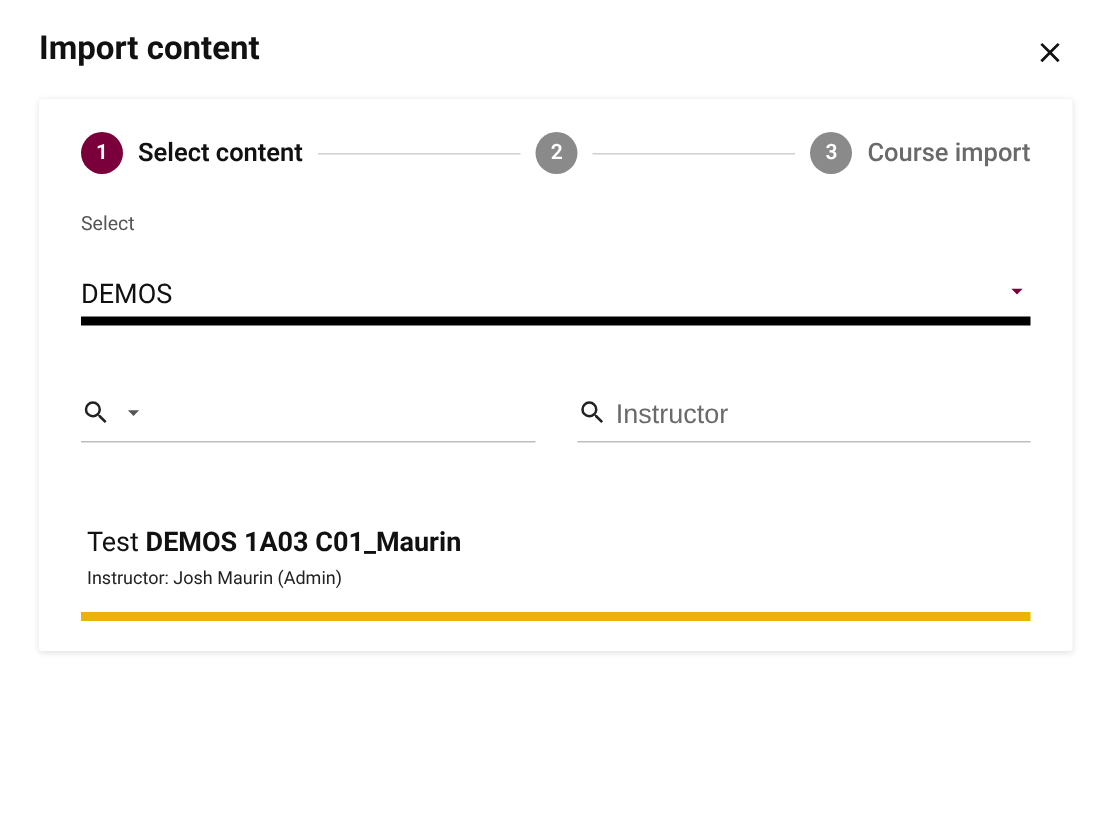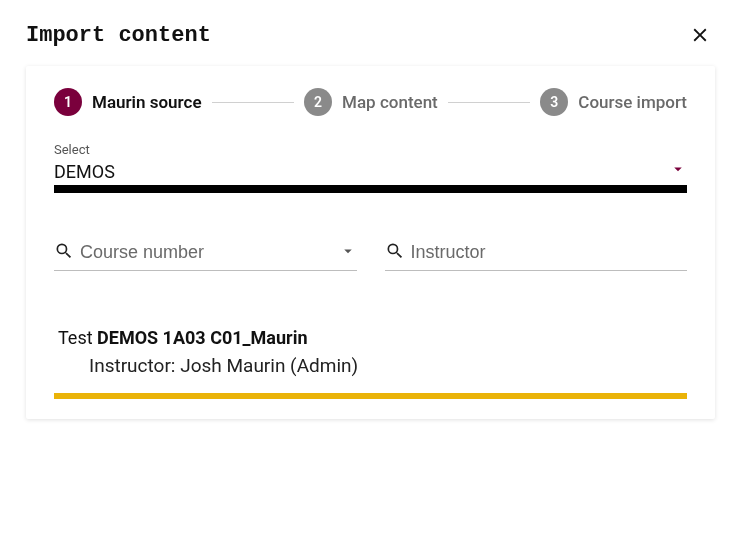--- a/index.html
+++ b/index.html
@@ -14,24 +14,23 @@
     overflow: hidden;
   }
   .dialog {
     width: 725px;
     margin: 8px;
     background: #fff;
     border-radius: 4px;
   }
   .header {
     display: flex;
-    align-items: center;
+    align-items: flex-start;
     justify-content: space-between;
     padding: 12px 18px 6px 18px;
-    font-family: Liberation Mono, monospace;
   }
   .header h1 {
     font-size: 22px;
     font-weight: 700;
     margin: 0;
   }
   .close-btn {
     background: none;
     border: none;
     cursor: pointer;
@@ -93,21 +92,21 @@
     margin-bottom: 0px;
     display: block;
   }
   .select, .input-wrap {
     position: relative;
     display: flex;
     align-items: center;
     height: 36px;
     border-bottom: 1px solid #bdbdbd;
   }
-  .select.active { border-bottom: 8px solid #000000; }
+  .select.active { border-bottom: 6px solid #000000; margin-top: 24px; }
   .select-value {
     font-size: 18px;
     color: #111;
     flex: 1;
     padding: 2px 0;
   }
   .select-caret { color: #555; }
   .select.active .select-caret { color: #7a003c; }
   .input-wrap input {
     border: none;
@@ -126,21 +125,21 @@
   .results {
     margin-top: 40px;
   }
   .result-item {
     padding: 14px 6px 16px 4px;
     border-bottom: 6px solid #eab308;
   }
   .result-title { font-size: 18px; margin-bottom: 6px; }
   .result-title .light { font-weight: 400; }
   .result-title .bold { font-weight: 700; }
-  .result-sub { font-size: 19px; color: #222; margin-left: 31px; }
+  .result-sub { font-size: 12px; color: #222; }
 </style>
 </head>
 <body>
 
 <div class="dialog">
 
   <div class="header">
     <h1>Import content</h1>
     <button class="close-btn">
       <span>
@@ -149,26 +148,25 @@
           </svg>
       </span>
     </button>
   </div>
 
   <div class="card">
 
     <div class="stepper">
       <div class="step active">
         <div class="step-circle">1</div>
-        <div class="step-label">Maurin source</div>
+        <div class="step-label">Select content</div>
       </div>
       <div class="step-connector"></div>
       <div class="step inactive">
         <div class="step-circle">2</div>
-        <div class="step-label">Map content</div>
       </div>
       <div class="step-connector"></div>
       <div class="step inactive">
         <div class="step-circle">3</div>
         <div class="step-label">Course import</div>
       </div>
     </div>
 
     <div class="filters-row">
       <div class="field">
@@ -185,21 +183,20 @@
     </div>
 
     <div class="filters-row">
       <div class="field">
         <div class="input-wrap">
           <span class="search-icon">
             <svg width="20" height="20" viewBox="0 0 24 24">
                 <path d="M15.5 14h-.79l-.28-.27A6.471 6.471 0 0 0 16 9.5 6.5 6.5 0 1 0 9.5 16a6.471 6.471 0 0 0 4.23-1.57l.27.28v.79L19 20.49 20.49 19 15.5 14zM9.5 14A4.5 4.5 0 1 1 14 9.5 4.5 4.5 0 0 1 9.5 14z" fill="#222"></path>
               </svg>
           </span>
-          <input type="text" placeholder="Course number" style="">
           <span class="select-caret">
             <svg width="18" height="18" viewBox="0 0 24 24">
                 <path d="M7 10l5 5 5-5z" fill="#555"></path>
               </svg>
           </span>
         </div>
       </div>
       <div class="field">
         <div class="input-wrap">
           <span class="search-icon">

